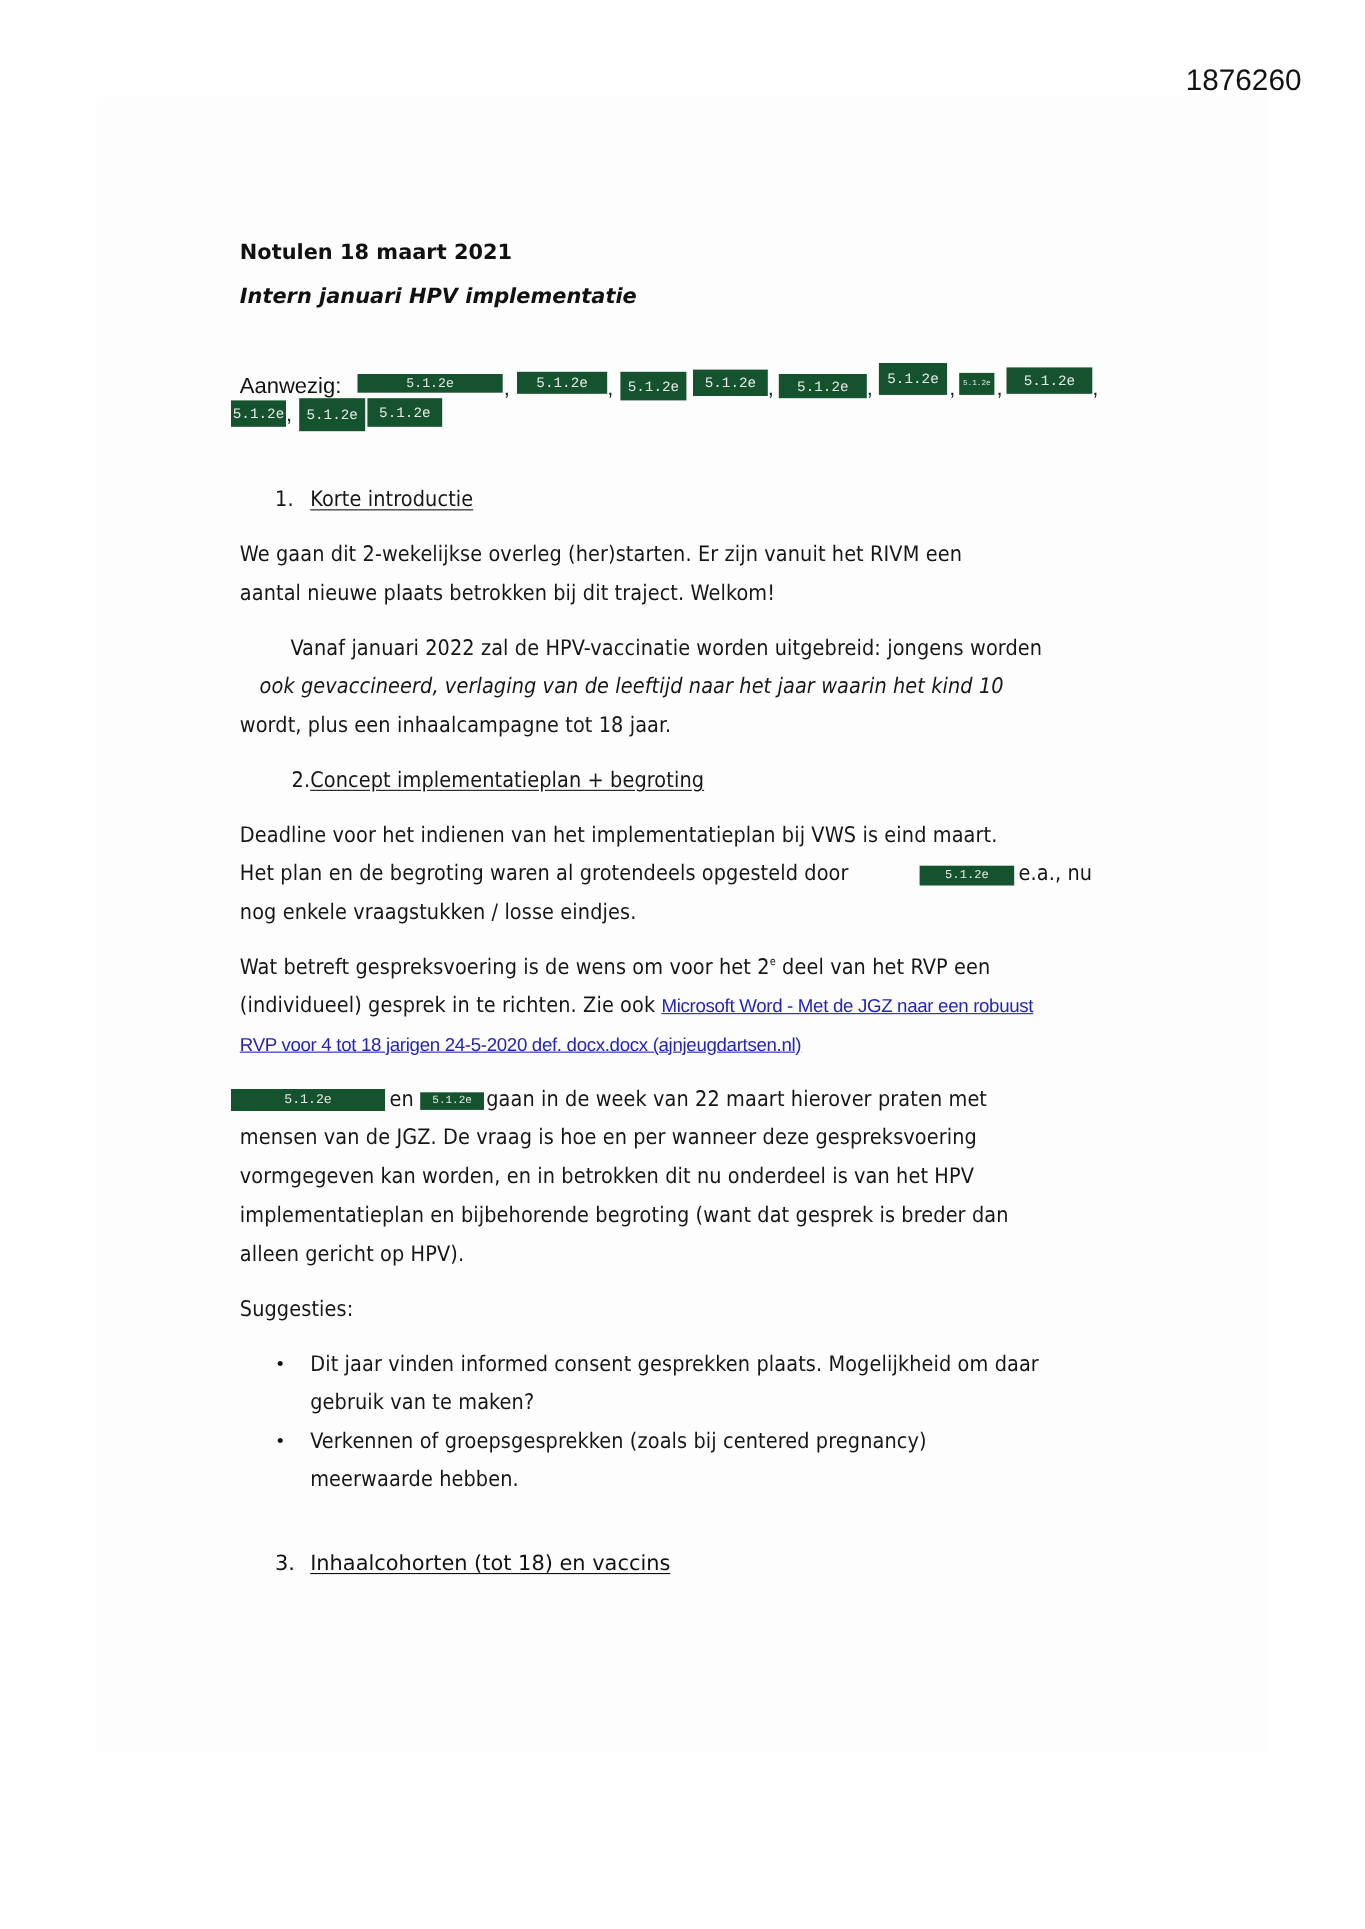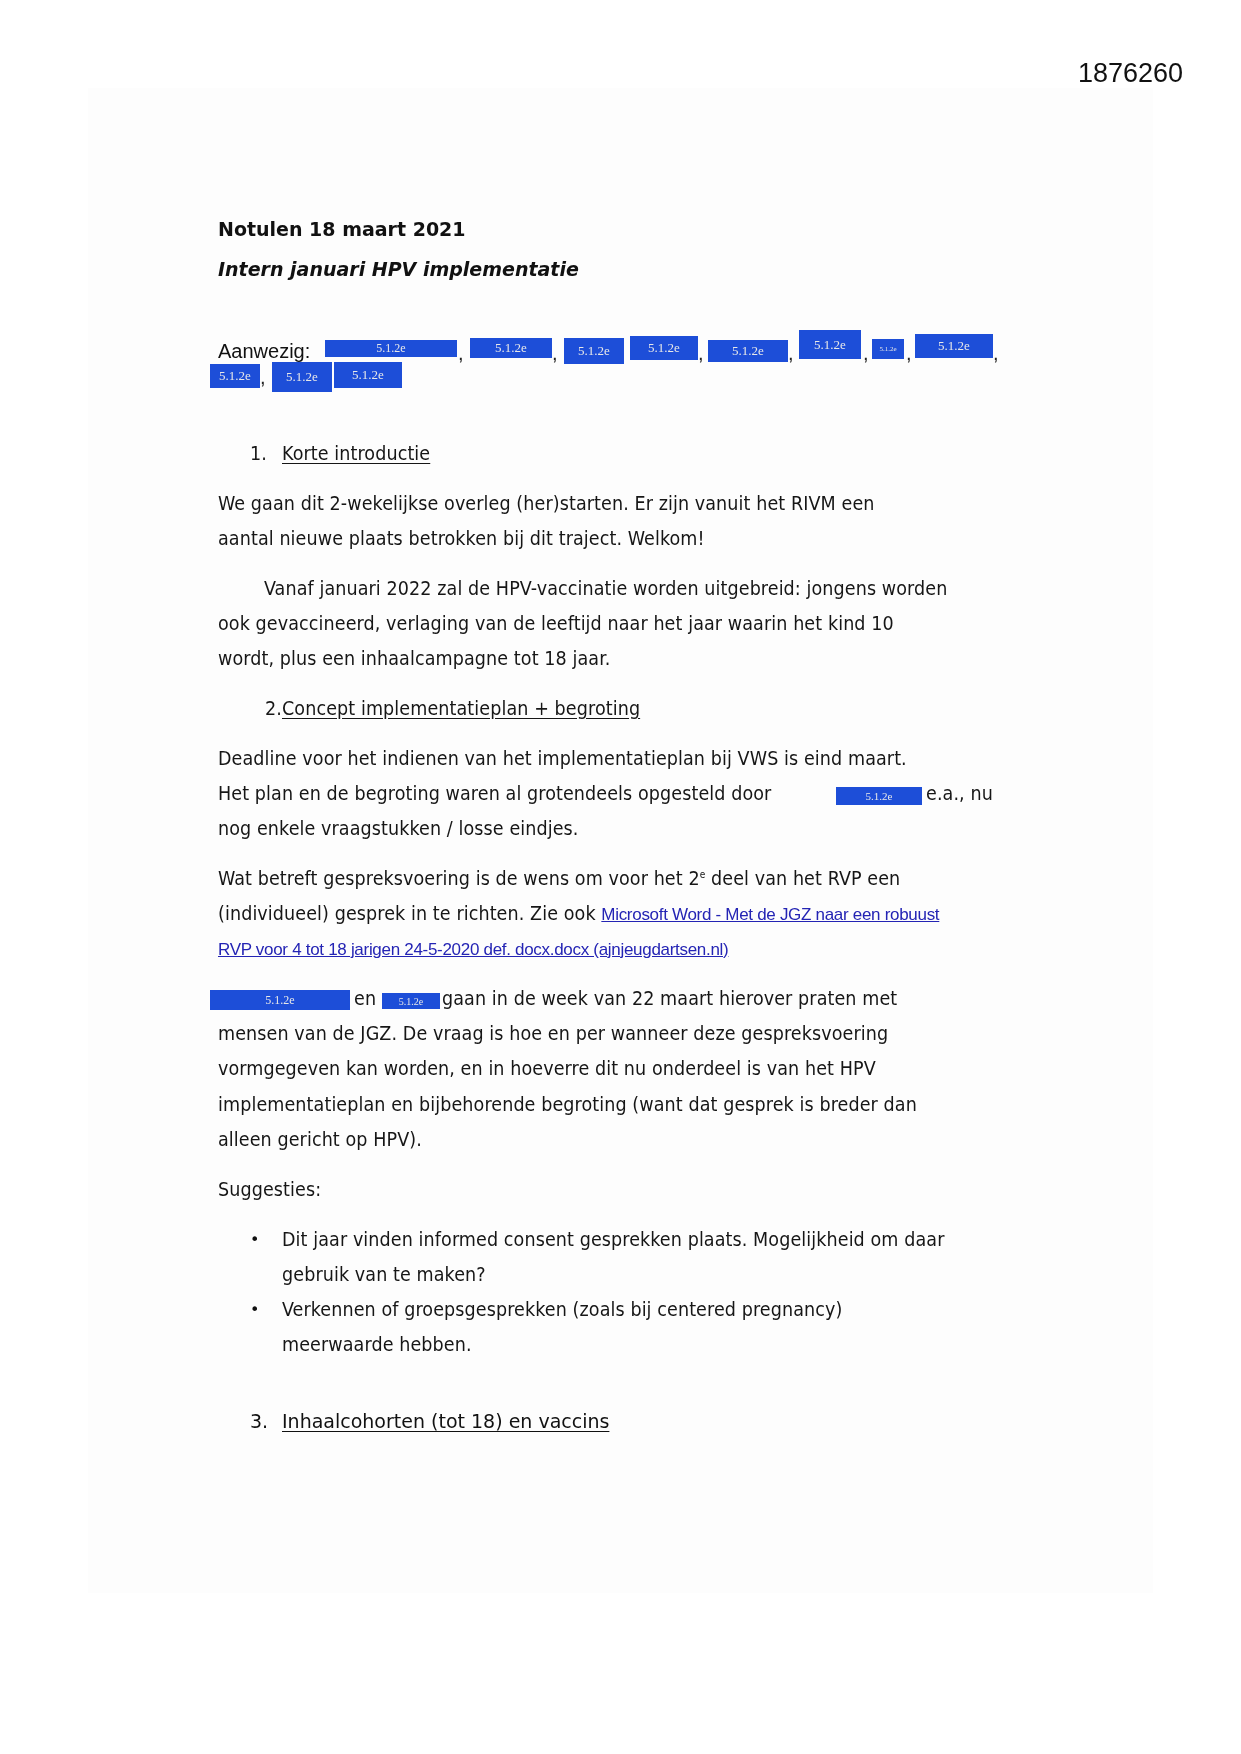--- a/index.html
+++ b/index.html
@@ -18,22 +18,22 @@
   }
   .abs { position: absolute; white-space: nowrap; }
   .title { left: 218px; top: 218px; font-size: 19px; font-weight: bold; }
   .subtitle { left: 218px; top: 258px; font-size: 19px; font-weight: bold; font-style: italic; }
   .body-text {
     font-family: "Liberation Sans Narrow", "DejaVu Sans Condensed", "DejaVu Sans", sans-serif;
     font-size: 19.5px; color: #161616; letter-spacing: 0.1px;
   }
   .attendees-label { left: 218px; top: 340px; font-family: "Liberation Sans", sans-serif; font-size: 20px; }
   .redact {
-    position: absolute; background: #1d4ed8; color: #e8e8e8;
-    font-family: Liberation Serif, serif; font-size: 13px;
+    position: absolute; background: #14532d; color: #e8e8e8;
+    font-family: Liberation Mono, monospace; font-size: 13px;
     display: flex; align-items: center; justify-content: center;
   }
   .comma { position: absolute; font-family: "Liberation Sans", sans-serif; font-size: 20px; color: #222; }
   .heading { font-size: 19.5px; }
   .heading .num { display: inline-block; width: 32px; }
   .heading .lbl { text-decoration: underline; text-underline-offset: 3px; }
   .heading3 { font-size: 19px; }
   .link { color: #2424b4; text-decoration: underline; font-family: "Liberation Sans", sans-serif; font-size: 17px; letter-spacing: -0.3px; }
   .bullet { position: absolute; font-size: 16px; }
   sup { font-size: 10px; }
@@ -68,21 +68,21 @@
 <span class="comma" style="left:260px;top:366px;">,</span>
 <div class="redact" style="left:272px;top:362px;width:60px;height:30px;">5.1.2e</div>
 <div class="redact" style="left:334px;top:362px;width:68px;height:26px;">5.1.2e</div>
 
 <div class="abs body-text heading" style="left:250px;top:442px;">
   <span class="num">1.</span><span class="lbl">Korte introductie</span>
 </div>
 <div class="abs body-text" style="left:218px;top:492px;">We gaan dit 2-wekelijkse overleg (her)starten. Er zijn vanuit het RIVM een</div>
 <div class="abs body-text" style="left:218px;top:527px;">aantal nieuwe plaats betrokken bij dit traject. Welkom!</div>
 <div class="abs body-text" style="left:218px;top:577px;margin-left:46px;">Vanaf januari 2022 zal de HPV-vaccinatie worden uitgebreid: jongens worden</div>
-<div class="abs body-text" style="left:218px;top:612px;">ook gevaccineerd, verlaging van de leeftijd naar het jaar waarin het kind 10</div>
+<div class="abs body-text" style="left:236px;top:612px;font-style:italic;">ook gevaccineerd, verlaging van de leeftijd naar het jaar waarin het kind 10</div>
 <div class="abs body-text" style="left:218px;top:647px;">wordt, plus een inhaalcampagne tot 18 jaar.</div>
 
 <div class="abs body-text heading" style="left:250px;top:697px;text-align:right;">
   <span class="num">2.</span><span class="lbl">Concept implementatieplan + begroting</span>
 </div>
 <div class="abs body-text" style="left:218px;top:747px;">Deadline voor het indienen van het implementatieplan bij VWS is eind maart.</div>
 <div class="abs body-text" style="left:218px;top:782px;">
   <span>Het plan en de begroting waren al grotendeels opgesteld door</span>
 </div>
 <div class="redact" style="left:836px;top:787px;width:86px;height:18px;font-size:11px;">5.1.2e</div>
@@ -97,21 +97,21 @@
 </div>
 <div class="abs" style="left:218px;top:940px;">
   <a class="link" href="#">RVP voor 4 tot 18 jarigen 24-5-2020 def. docx.docx (ajnjeugdartsen.nl)</a>
 </div>
 
 <div class="redact" style="left:210px;top:990px;width:140px;height:20px;font-size:12px;">5.1.2e</div>
 <div class="abs body-text" style="left:354px;top:987px;">en</div>
 <div class="redact" style="left:382px;top:993px;width:58px;height:16px;font-size:10px;">5.1.2e</div>
 <div class="abs body-text" style="left:442px;top:987px;">gaan in de week van 22 maart hierover praten met</div>
 <div class="abs body-text" style="left:218px;top:1022px;">mensen van de JGZ. De vraag is hoe en per wanneer deze gespreksvoering</div>
-<div class="abs body-text" style="left:218px;top:1057px;">vormgegeven kan worden, en in hoeverre dit nu onderdeel is van het HPV</div>
+<div class="abs body-text" style="left:218px;top:1057px;">vormgegeven kan worden, en in betrokken dit nu onderdeel is van het HPV</div>
 <div class="abs body-text" style="left:218px;top:1093px;">implementatieplan en bijbehorende begroting (want dat gesprek is breder dan</div>
 <div class="abs body-text" style="left:218px;top:1128px;">alleen gericht op HPV).</div>
 
 <div class="abs body-text" style="left:218px;top:1178px;">Suggesties:</div>
 
 <span class="bullet" style="left:250px;top:1230px;">•</span>
 <div class="abs body-text" style="left:282px;top:1228px;">Dit jaar vinden informed consent gesprekken plaats. Mogelijkheid om daar</div>
 <div class="abs body-text" style="left:282px;top:1263px;">gebruik van te maken?</div>
 <span class="bullet" style="left:250px;top:1300px;">•</span>
 <div class="abs body-text" style="left:282px;top:1298px;">Verkennen of groepsgesprekken (zoals bij centered pregnancy)</div>

